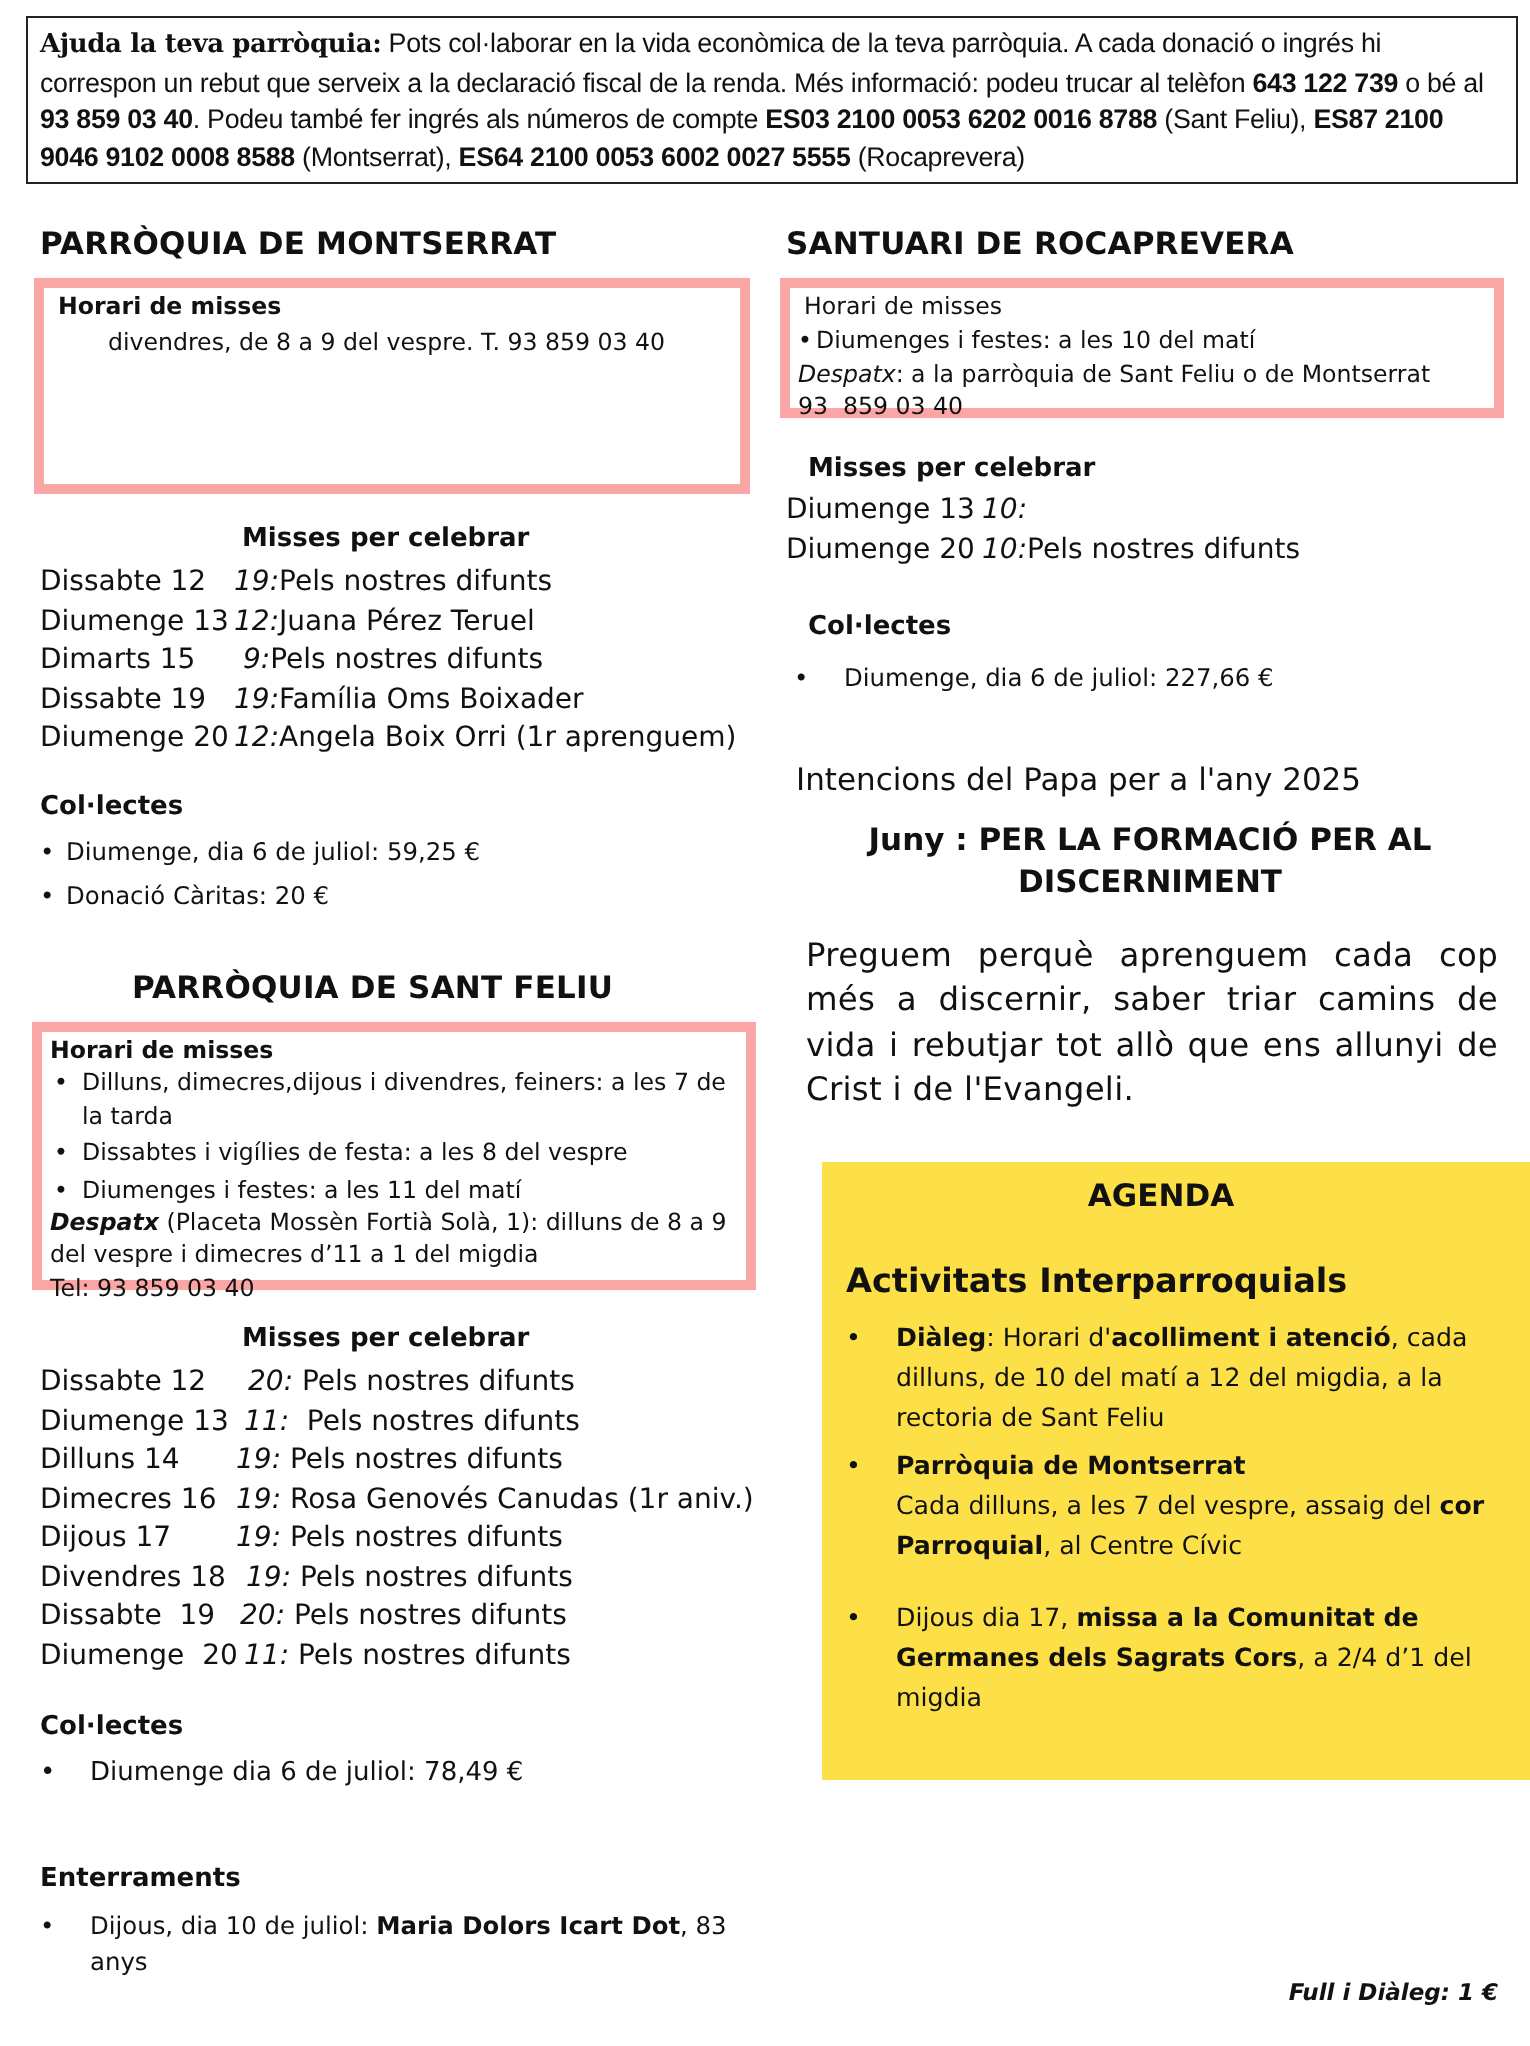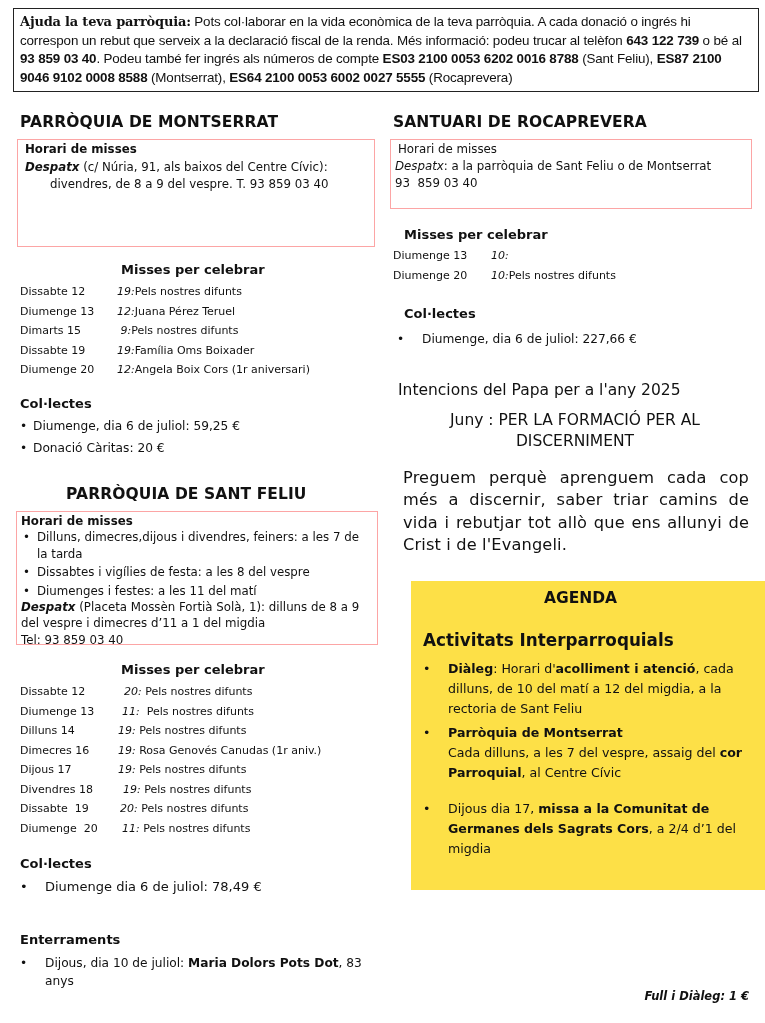--- a/index.html
+++ b/index.html
@@ -5,62 +5,61 @@
   html, body { margin:0; padding:0; background:#ffffff; }
   body { width:765px; height:1023px; position:relative; overflow:hidden; color:#111; font-family:"DejaVu Sans", sans-serif; }
   .abs { position:absolute; }
 
   
   #donation { left:13px; top:8px; width:732px; height:74px; border:1.5px solid #222; padding:4px 6px; font-family:"Liberation Sans", sans-serif; font-size:13.4px; line-height:18.6px; letter-spacing:-0.15px; }
   #donation .lead { font-family:"DejaVu Serif", serif; font-weight:bold; font-size:13px; letter-spacing:-0.2px; }
   #donation b { font-weight:bold; }
 
   h2.sect { position:absolute; margin:0; font-size:15.5px; font-weight:bold; letter-spacing:0.1px; }
-  .box { position:absolute; border:1px solid #fca5a5; font-size:11.8px; line-height:17.6px; padding:1px 4px; box-sizing:border-box; }
+  .box { position:absolute; border:5px solid #fca5a5; font-size:11.8px; line-height:17.6px; padding:1px 4px; box-sizing:border-box; }
   .box .ttl { font-weight:bold; }
   .box ul { list-style:none; margin:0; padding:0; }
   .box li { position:relative; padding-left:9px; }
   .box li::before { content:"•"; position:absolute; left:0; }
   .box.sf li { padding-left:16px; }
   .box.sf li::before { left:2px; }
 
   .subh { position:absolute; margin:0; font-size:13px; font-weight:bold; }
-  .masses { position:absolute; font-size:11px; line-height:19.5px; }
+  .masses { position:absolute; font-size:14px; line-height:19.5px; }
   .masses .row { display:flex; white-space:nowrap; }
   .masses .day { display:inline-block; }
   .masses .hr { font-style:italic; }
   .coll { position:absolute; font-size:12.2px; line-height:22px; }
   .coll .li { position:relative; padding-left:15px; }
   .coll .li::before { content:"•"; position:absolute; left:2px; }
   .coll.wide .li { padding-left:25px; }
   .coll.wide .li::before { left:0; }
 
   #papa-title { left:393px; top:381px; width:360px; margin:0; font-size:15.5px; font-weight:normal; text-align:left; }
-  #papa-month { left:400px; top:410px; width:350px; margin:0; font-size:15.5px; font-weight:normal; text-align:center; line-height:21px; }
+  #papa-month { left:400px; top:410px; width:350px; margin:0; font-size:15.5px; font-weight:bold; text-align:center; line-height:21px; }
   #papa-text { left:403px; top:467px; width:346px; font-size:16.2px; line-height:22.3px; text-align:justify; margin:0; letter-spacing:0.15px; }
 
   #agenda { left:411px; top:581px; width:368px; height:309px; background:#fde047; }
   #agenda .atitle { position:absolute; left:0; width:339px; top:8px; text-align:center; font-size:15.5px; font-weight:bold; margin:0; }
   #agenda .asub { position:absolute; left:12px; top:49px; font-size:16.8px; font-weight:bold; margin:0; }
   #agenda .item { position:absolute; left:12px; width:330px; font-size:12.6px; line-height:20px; padding-left:25px; box-sizing:border-box; }
   #agenda .item::before { content:"•"; position:absolute; left:0; top:0; }
 
   #footer { right:16px; top:989px; font-size:11.5px; font-weight:bold; font-style:italic; }
 </style>
 </head>
 <body>
 
 <div id="donation" class="abs">
   <span class="lead">Ajuda la teva parròquia:</span><span> Pots col·laborar en la vida econòmica de la teva parròquia. A cada donació o ingrés hi correspon un rebut que serveix a la declaració fiscal de la renda. Més informació: podeu trucar al telèfon </span><b>643 122 739</b><span> o bé al </span><b>93 859 03 40</b><span>. Podeu també fer ingrés als números de compte </span><b>ES03 2100 0053 6202 0016 8788</b><span> (Sant Feliu), </span><b>ES87 2100 9046 9102 0008 8588</b><span> (Montserrat), </span><b>ES64 2100 0053 6002 0027 5555</b><span> (Rocaprevera)</span>
 </div>
 
 <h2 class="sect" style="left:20px;top:113px;">PARRÒQUIA DE MONTSERRAT</h2>
 <div class="box" style="left:17px;top:139px;width:358px;height:108px;">
   <div class="ttl" style="padding-left:3px;">Horari de misses</div>
-  <div style="padding-left:3px;"><b><i>Despatx</i></b><span> (c/ Núria, 91, als baixos del Centre Cívic):</span></div>
   <div style="padding-left:28px;">divendres, de 8 a 9 del vespre. T. 93 859 03 40</div>
 </div>
 
 <div class="subh" style="left:121px;top:262px;">Misses per celebrar</div>
 <div class="masses" style="left:20px;top:282px;">
   <div class="row">
       <span class="day" style="width:97px">Dissabte 12</span>
       <span class="hr">19:</span>
       <span> Pels nostres difunts</span>
     </div>
@@ -75,21 +74,21 @@
       <span> Pels nostres difunts</span>
     </div>
   <div class="row">
       <span class="day" style="width:97px">Dissabte 19</span>
       <span class="hr">19:</span>
       <span> Família Oms Boixader</span>
     </div>
   <div class="row">
       <span class="day" style="width:97px">Diumenge 20</span>
       <span class="hr">12:</span>
-      <span> Angela Boix Cors (1r aniversari)</span>
+      <span> Angela Boix Orri (1r aprenguem)</span>
     </div>
 </div>
 
 <div class="subh" style="left:20px;top:396px;">Col·lectes</div>
 <div class="coll" style="left:18px;top:415px;">
   <div class="li">Diumenge, dia 6 de juliol: 59,25 €</div>
   <div class="li">Donació Càritas: 20 €</div>
 </div>
 
 <h2 class="sect" style="left:66px;top:485px;">PARRÒQUIA DE SANT FELIU</h2>
@@ -148,26 +147,29 @@
     </div>
 </div>
 
 <div class="subh" style="left:20px;top:856px;">Col·lectes</div>
 <div class="coll wide" style="left:20px;top:876px;font-size:13px;">
   <div class="li">Diumenge dia 6 de juliol: 78,49 €</div>
 </div>
 
 <div class="subh" style="left:20px;top:932px;">Enterraments</div>
 <div class="coll wide" style="left:20px;top:954px;width:345px;line-height:18px;">
-  <div class="li"><span>Dijous, dia 10 de juliol: </span><b>Maria Dolors Pots Dot</b><span>, 83 anys</span></div>
+  <div class="li"><span>Dijous, dia 10 de juliol: </span><b>Maria Dolors Icart Dot</b><span>, 83 anys</span></div>
 </div>
 
 <h2 class="sect" style="left:393px;top:113px;">SANTUARI DE ROCAPREVERA</h2>
 <div class="box" style="left:390px;top:139px;width:362px;height:70px;line-height:16.8px;">
   <div style="padding-left:3px;">Horari de misses</div>
+  <ul>
+    <li>Diumenges i festes: a les 10 del matí</li>
+  </ul>
   <div><i>Despatx</i><span>: a la parròquia de Sant Feliu o de Montserrat</span></div>
   <div style="white-space:pre">93  859 03 40</div>
 </div>
 
 <div class="subh" style="left:404px;top:227px;">Misses per celebrar</div>
 <div class="masses" style="left:393px;top:246px;">
   <div class="row">
       <span class="day" style="width:98px">Diumenge 13</span>
       <span class="hr">10:</span>
     </div>

